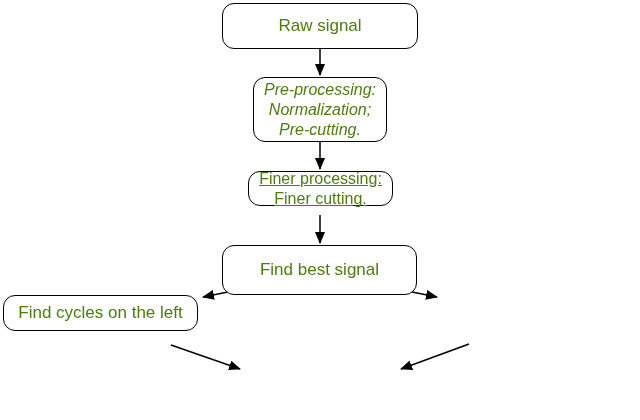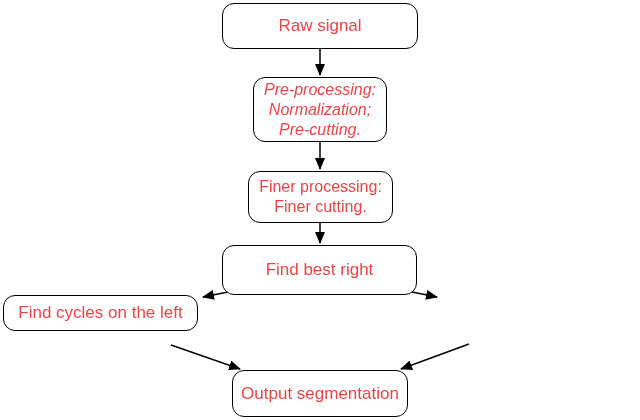--- a/index.html
+++ b/index.html
@@ -25,32 +25,32 @@
   .edges line {
     stroke: #000000;
     stroke-width: 1.5;
   }
   .node {
     position: absolute;
     box-sizing: border-box;
     border: 1.6px solid #000000;
     border-radius: 12px;
     background: #ffffff;
-    color: #ef4444;
+    color: #4d7c0f;
     display: flex;
     align-items: center;
     justify-content: center;
     text-align: center;
     font-size: 17px;
     line-height: 20px;
     white-space: pre-line;
   }
   .node-raw-signal        { left: 222px; top: 3px;   width: 196px; height: 46px; }
   .node-pre-processing    { left: 253px; top: 77px;  width: 134px; height: 65px; font-size: 16px; font-style: italic; }
-  .node-finer-processing  { left: 248px; top: 171px; width: 145px; height: 52px; font-size: 16px; }
+  .node-finer-processing  { left: 248px; top: 171px; width: 145px; height: 35px; font-size: 16px; text-decoration: underline; }
   .node-find-best-cycle   { left: 222px; top: 245px; width: 195px; height: 50px; }
   .node-find-cycles-left  { left: 3px;   top: 295px; width: 195px; height: 36px; }
   .node-find-cycles-right { left: 442px; top: 296px; width: 196px; height: 47px; }
   .node-output-seg        { left: 232px; top: 370px; width: 176px; height: 47px; }
 </style>
 </head>
 <body>
 
 <div class="canvas">
 
@@ -71,20 +71,19 @@
 
   <div class="node node-raw-signal">Raw signal</div>
 
   <div class="node node-pre-processing">Pre-processing:
 Normalization;
 Pre-cutting.</div>
 
   <div class="node node-finer-processing">Finer processing:
 Finer cutting.</div>
 
-  <div class="node node-find-best-cycle">Find best right</div>
+  <div class="node node-find-best-cycle">Find best signal</div>
 
   <div class="node node-find-cycles-left">Find cycles on the left</div>
 
 
-  <div class="node node-output-seg">Output segmentation</div>
 
 </div>
 
 </body></html>

